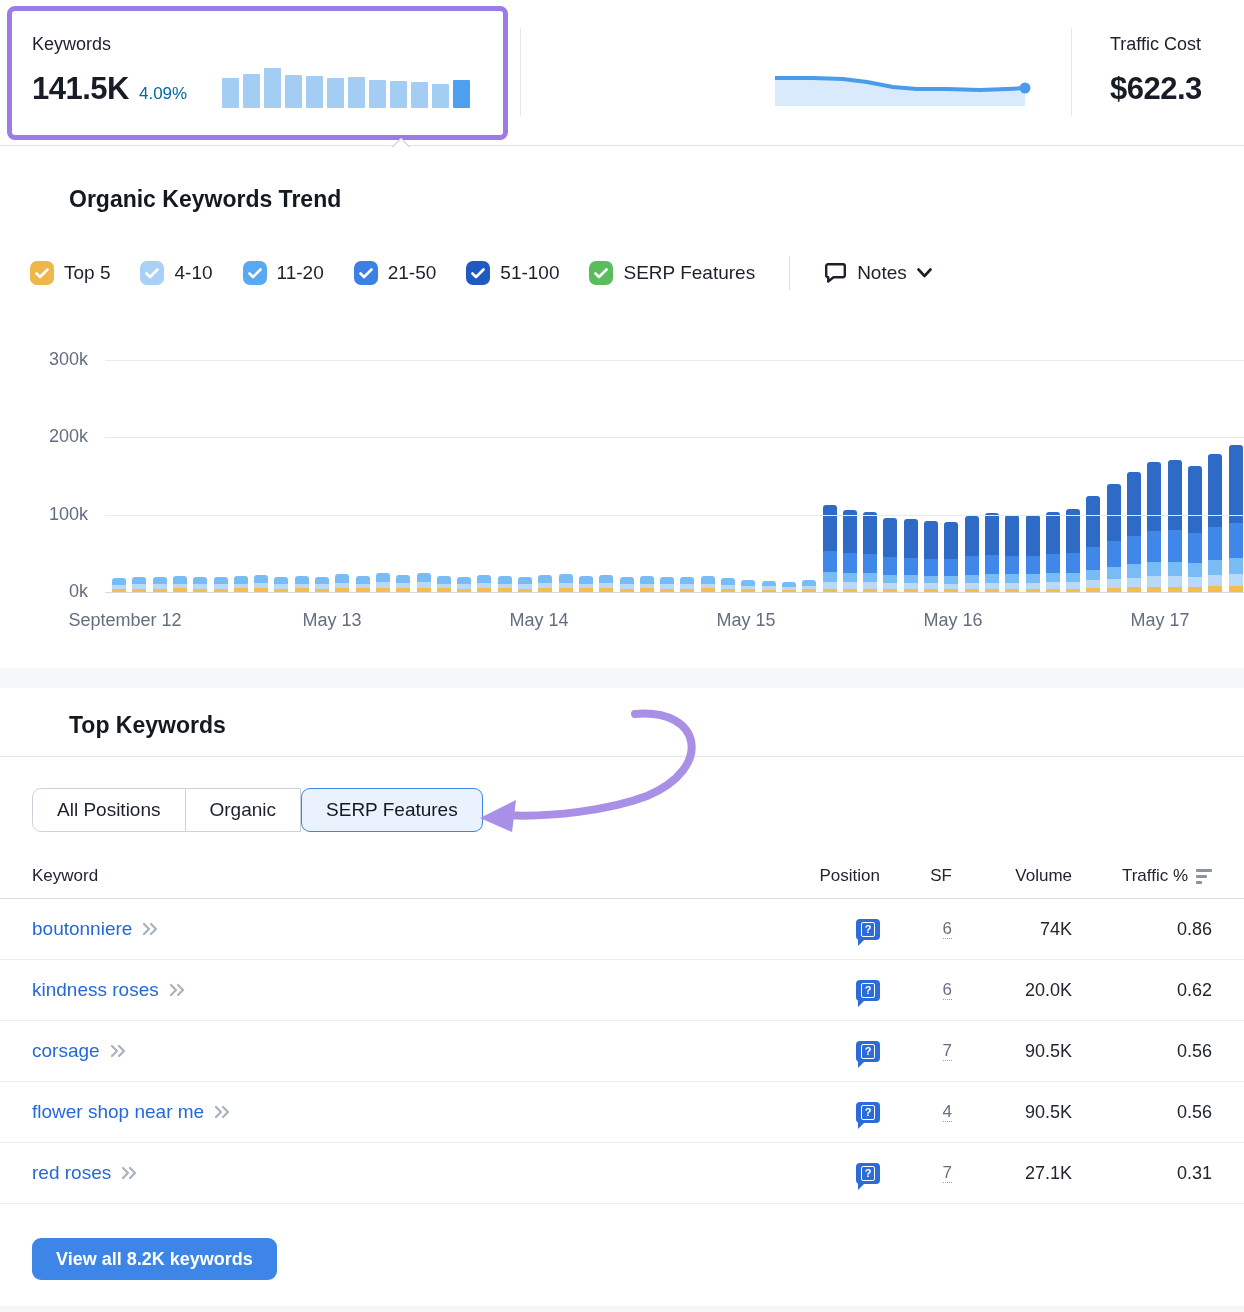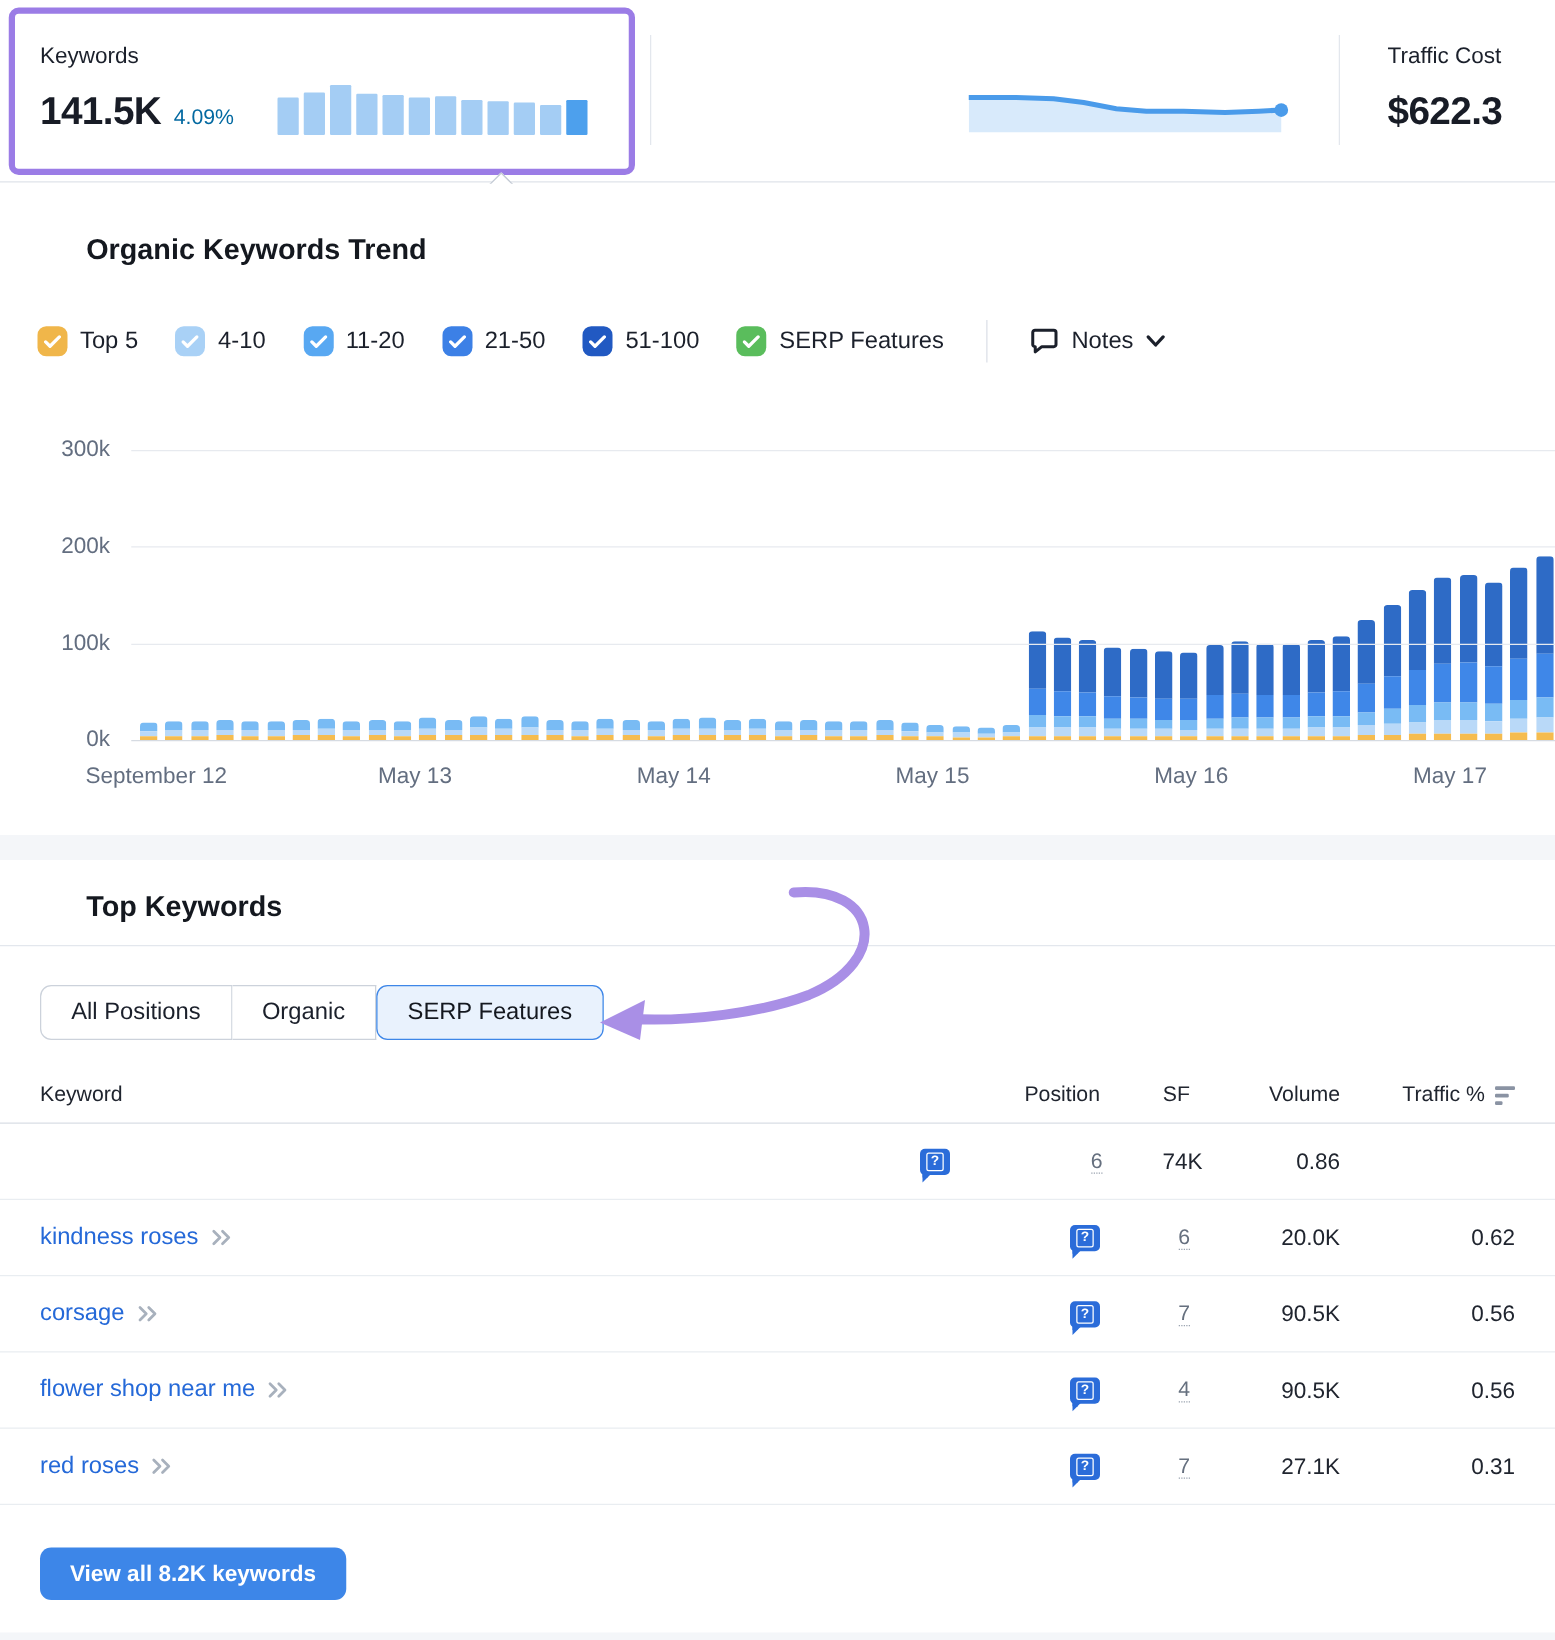--- a/index.html
+++ b/index.html
@@ -746,20 +746,27 @@
           <i style="width:16px"></i>
             <i style="width:11px"></i>
             <i style="width:6px"></i>
         </span>
       </div>
     </div>
     <div class="head-div"></div>
 
     <div id="table-rows">
         <div class="trow tgrid" style="top: 211px;">
+          <div class="kw-cell">
+            <a class="kw-link">boutonniere</a>
+            <svg class="dbl-chev" width="18" height="14" viewBox="0 0 18 14">
+              <polyline points="2,2 7,7 2,12" fill="none" stroke="#a8b1bd" stroke-width="2.2" stroke-linecap="round" stroke-linejoin="round"></polyline>
+              <polyline points="9,2 14,7 9,12" fill="none" stroke="#a8b1bd" stroke-width="2.2" stroke-linecap="round" stroke-linejoin="round"></polyline>
+            </svg>
+          </div>
           <div class="pos-cell">
             <span class="bubble-q">
               <span>?</span>
             </span>
           </div>
           <div class="sf-cell"><span class="sf-val">6</span></div>
           <div class="cell-num">74K</div>
           <div class="cell-num">0.86</div>
         </div>
         <div class="trow tgrid" style="top: 272px;">

